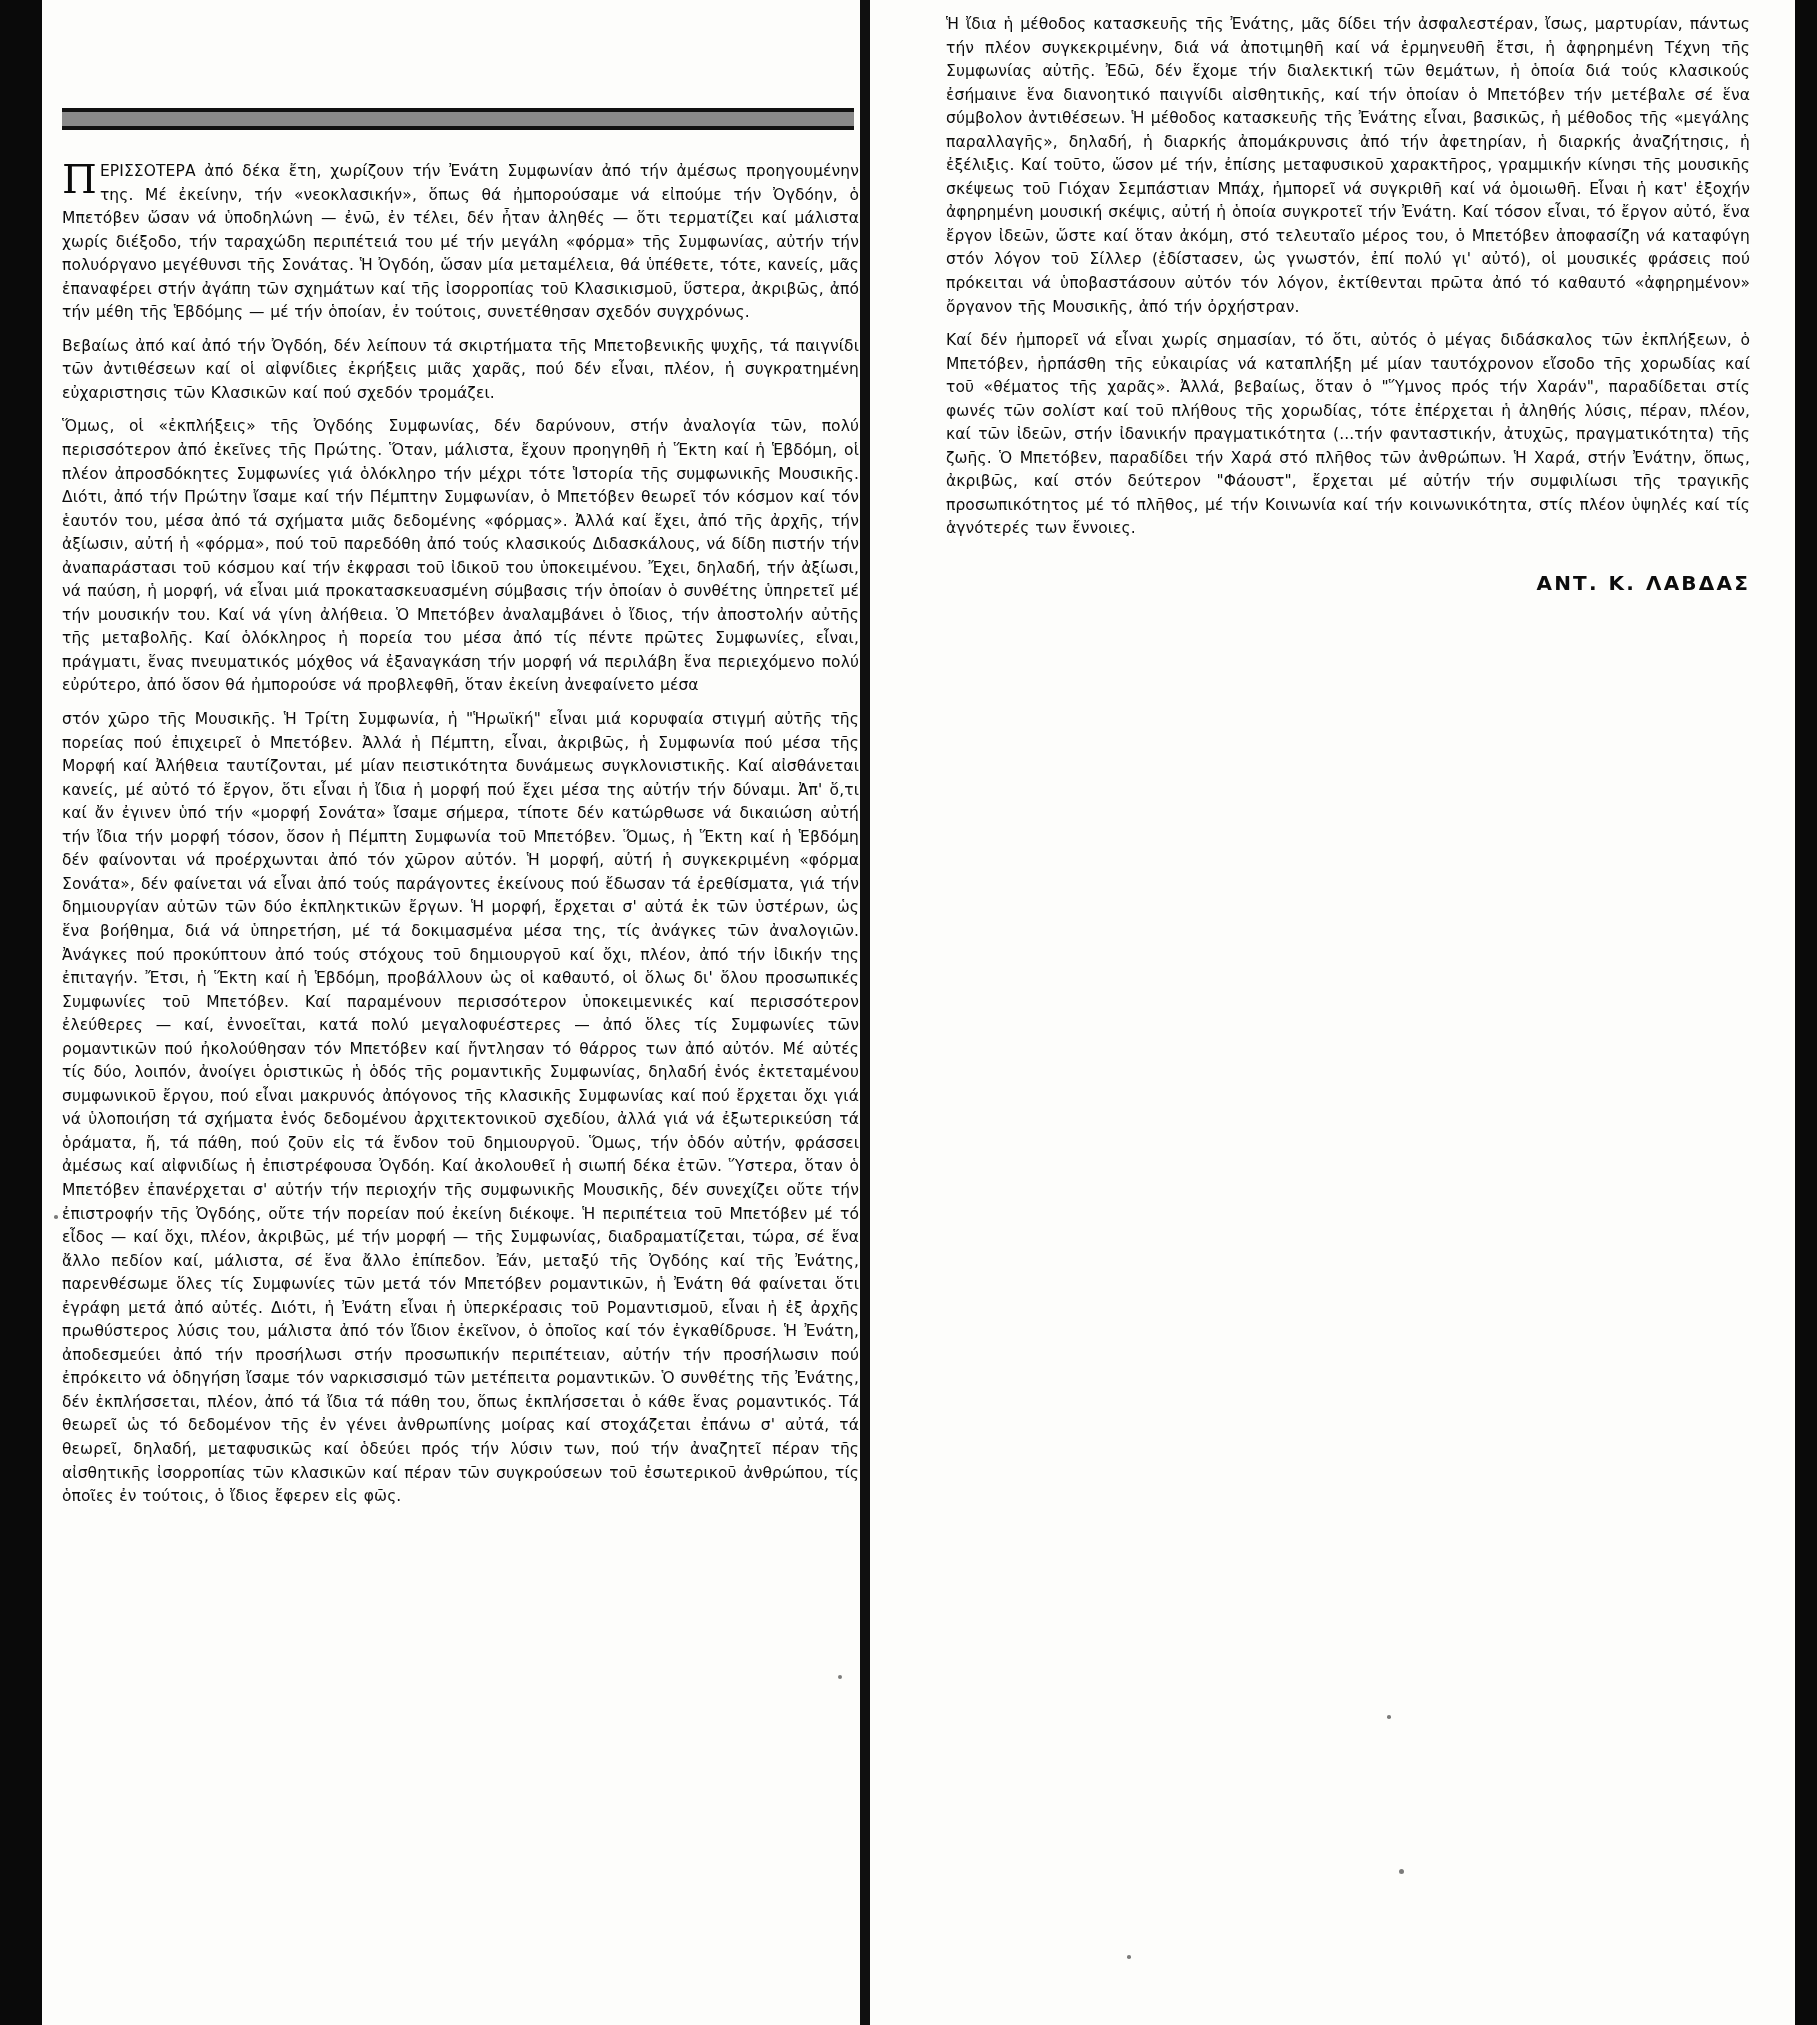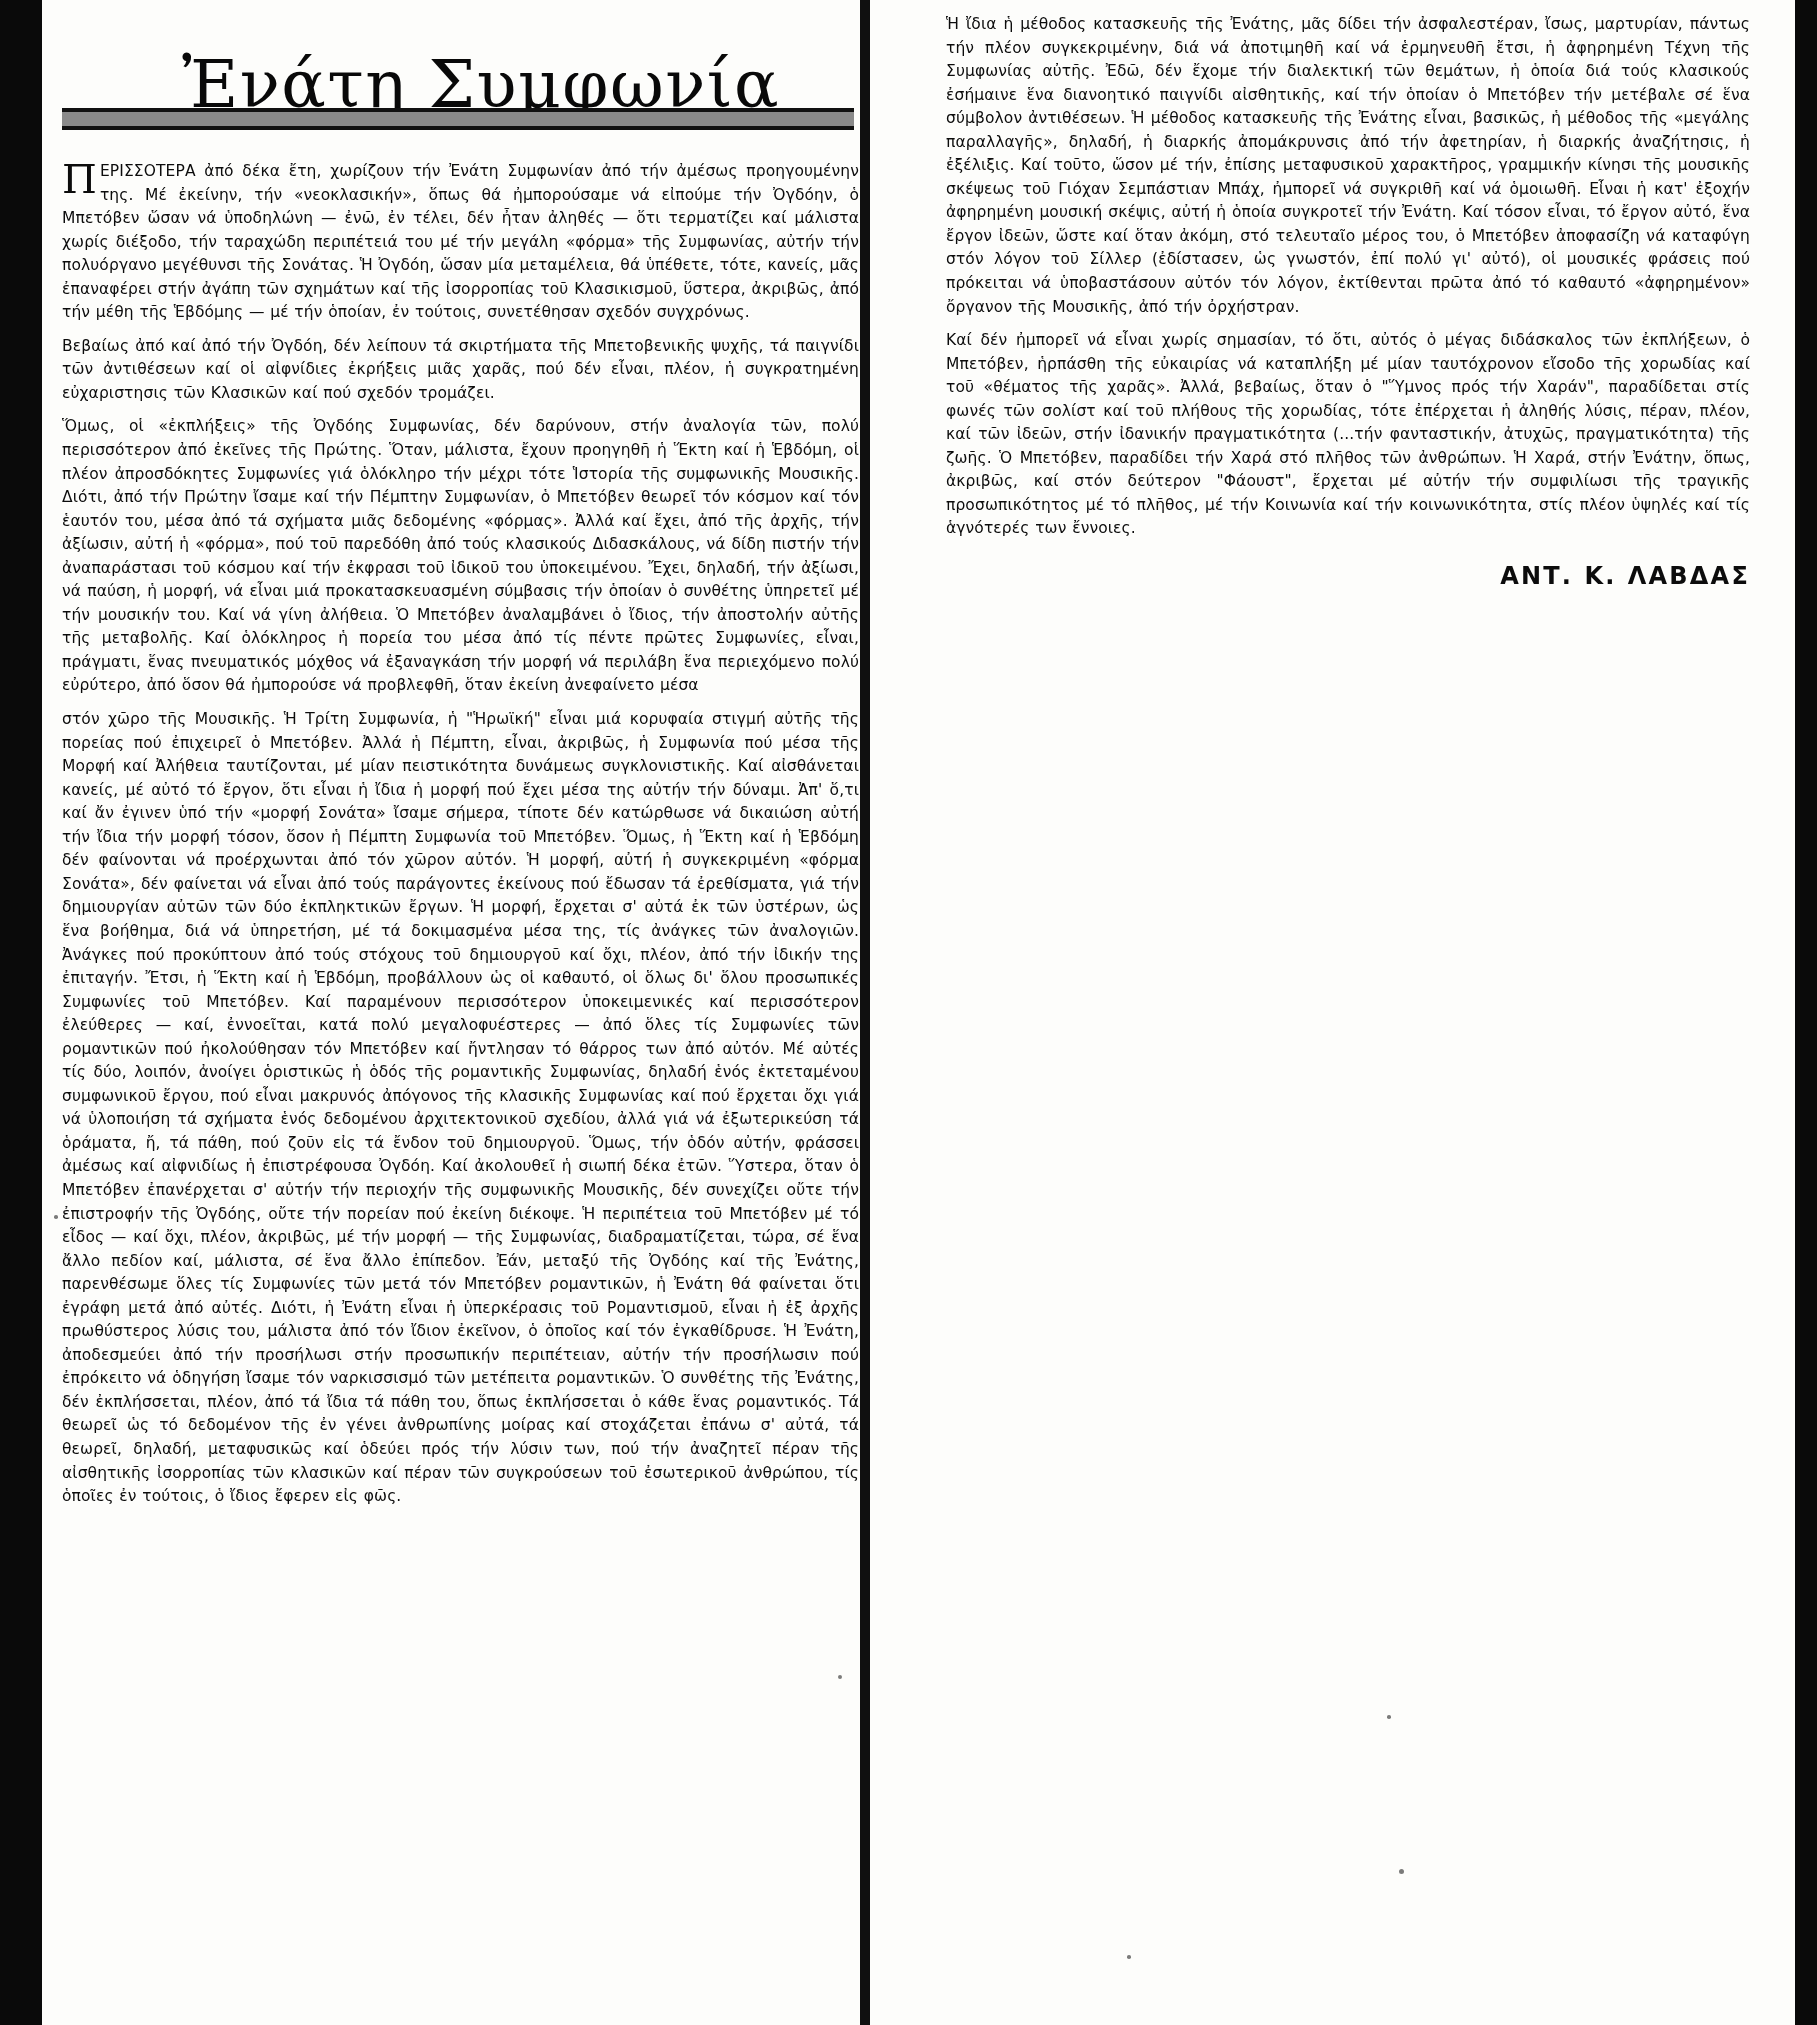--- a/index.html
+++ b/index.html
@@ -117,24 +117,24 @@
   .dropcap {
     float: left;
     font-family: "DejaVu Serif", serif;
     font-size: 40px;
     line-height: 0.82;
     padding: 2.9px 2.9px 0 0;
     font-weight: 400;
   }
 
   .byline {
-    margin-top: 17px;
+    margin-top: 27px;
     text-align: right;
     font-weight: bold;
-    font-size: 24px;
+    font-size: 20px;
     letter-spacing: 2.2px;
     font-family: "DejaVu Sans", sans-serif;
   }
 
   
   .speck {
     position: absolute;
     background: #111;
     border-radius: 50%;
     opacity: 0.55;
@@ -143,21 +143,20 @@
 </head>
 <body>
 
 <div class="page">
   <div class="scan-edge-left"></div>
   <div class="scan-edge-right"></div>
   <div class="column-rule"></div>
 
   <div class="content">
 
-    <h1 class="headline">Ἐνάτη Συμφωνία</h1>
     <div class="rule-bar"></div>
 
     <div class="col col-left">
       <p class="para"><span class="dropcap">Π</span><span>ΕΡΙΣΣΟΤΕΡΑ ἀπό δέκα ἔτη, χωρίζουν τήν Ἐνάτη Συμφωνίαν ἀπό τήν ἀμέσως προηγουμένην της. Μέ ἐκείνην, τήν «νεοκλασικήν», ὅπως θά ἠμπορούσαμε νά εἰπούμε τήν Ὀγδόην, ὁ Μπετόβεν ὥσαν νά ὑποδηλώνη — ἐνῶ, ἐν τέλει, δέν ἦταν ἀληθές — ὅτι τερματίζει καί μάλιστα χωρίς διέξοδο, τήν ταραχώδη περιπέτειά του μέ τήν μεγάλη «φόρμα» τῆς Συμφωνίας, αὐτήν τήν πολυόργανο μεγέθυνσι τῆς Σονάτας. Ἡ Ὀγδόη, ὥσαν μία μεταμέλεια, θά ὑπέθετε, τότε, κανείς, μᾶς ἐπαναφέρει στήν ἀγάπη τῶν σχημάτων καί τῆς ἰσορροπίας τοῦ Κλασικισμοῦ, ὕστερα, ἀκριβῶς, ἀπό τήν μέθη τῆς Ἑβδόμης — μέ τήν ὁποίαν, ἐν τούτοις, συνετέθησαν σχεδόν συγχρόνως.</span></p>
       <p class="para">Βεβαίως ἀπό καί ἀπό τήν Ὀγδόη, δέν λείπουν τά σκιρτήματα τῆς Μπετοβενικῆς ψυχῆς, τά παιγνίδι τῶν ἀντιθέσεων καί οἱ αἰφνίδιες ἐκρήξεις μιᾶς χαρᾶς, πού δέν εἶναι, πλέον, ἡ συγκρατημένη εὐχαριστησις τῶν Κλασικῶν καί πού σχεδόν τρομάζει.</p>
       <p class="para">Ὅμως, οἱ «ἐκπλήξεις» τῆς Ὀγδόης Συμφωνίας, δέν δαρύνουν, στήν ἀναλογία τῶν, πολύ περισσότερον ἀπό ἐκεῖνες τῆς Πρώτης. Ὅταν, μάλιστα, ἔχουν προηγηθῆ ἡ Ἕκτη καί ἡ Ἑβδόμη, οἱ πλέον ἀπροσδόκητες Συμφωνίες γιά ὁλόκληρο τήν μέχρι τότε Ἱστορία τῆς συμφωνικῆς Μουσικῆς. Διότι, ἀπό τήν Πρώτην ἴσαμε καί τήν Πέμπτην Συμφωνίαν, ὁ Μπετόβεν θεωρεῖ τόν κόσμον καί τόν ἑαυτόν του, μέσα ἀπό τά σχήματα μιᾶς δεδομένης «φόρμας». Ἀλλά καί ἔχει, ἀπό τῆς ἀρχῆς, τήν ἀξίωσιν, αὐτή ἡ «φόρμα», πού τοῦ παρεδόθη ἀπό τούς κλασικούς Διδασκάλους, νά δίδη πιστήν τήν ἀναπαράστασι τοῦ κόσμου καί τήν ἐκφρασι τοῦ ἰδικοῦ του ὑποκειμένου. Ἔχει, δηλαδή, τήν ἀξίωσι, νά παύση, ἡ μορφή, νά εἶναι μιά προκατασκευασμένη σύμβασις τήν ὁποίαν ὁ συνθέτης ὑπηρετεῖ μέ τήν μουσικήν του. Καί νά γίνη ἀλήθεια. Ὁ Μπετόβεν ἀναλαμβάνει ὁ ἴδιος, τήν ἀποστολήν αὐτῆς τῆς μεταβολῆς. Καί ὁλόκληρος ἡ πορεία του μέσα ἀπό τίς πέντε πρῶτες Συμφωνίες, εἶναι, πράγματι, ἕνας πνευματικός μόχθος νά ἐξαναγκάση τήν μορφή νά περιλάβη ἕνα περιεχόμενο πολύ εὐρύτερο, ἀπό ὅσον θά ἠμπορούσε νά προβλεφθῆ, ὅταν ἐκείνη ἀνεφαίνετο μέσα</p>
       <p class="para">στόν χῶρο τῆς Μουσικῆς. Ἡ Τρίτη Συμφωνία, ἡ "Ἡρωϊκή" εἶναι μιά κορυφαία στιγμή αὐτῆς τῆς πορείας πού ἐπιχειρεῖ ὁ Μπετόβεν. Ἀλλά ἡ Πέμπτη, εἶναι, ἀκριβῶς, ἡ Συμφωνία πού μέσα τῆς Μορφή καί Ἀλήθεια ταυτίζονται, μέ μίαν πειστικότητα δυνάμεως συγκλονιστικῆς. Καί αἰσθάνεται κανείς, μέ αὐτό τό ἔργον, ὅτι εἶναι ἡ ἴδια ἡ μορφή πού ἔχει μέσα της αὐτήν τήν δύναμι. Ἀπ' ὅ,τι καί ἄν ἐγινεν ὑπό τήν «μορφή Σονάτα» ἴσαμε σήμερα, τίποτε δέν κατώρθωσε νά δικαιώση αὐτή τήν ἴδια τήν μορφή τόσον, ὅσον ἡ Πέμπτη Συμφωνία τοῦ Μπετόβεν. Ὅμως, ἡ Ἕκτη καί ἡ Ἑβδόμη δέν φαίνονται νά προέρχωνται ἀπό τόν χῶρον αὐτόν. Ἡ μορφή, αὐτή ἡ συγκεκριμένη «φόρμα Σονάτα», δέν φαίνεται νά εἶναι ἀπό τούς παράγοντες ἐκείνους πού ἔδωσαν τά ἐρεθίσματα, γιά τήν δημιουργίαν αὐτῶν τῶν δύο ἐκπληκτικῶν ἔργων. Ἡ μορφή, ἔρχεται σ' αὐτά ἐκ τῶν ὑστέρων, ὡς ἕνα βοήθημα, διά νά ὑπηρετήση, μέ τά δοκιμασμένα μέσα της, τίς ἀνάγκες τῶν ἀναλογιῶν. Ἀνάγκες πού προκύπτουν ἀπό τούς στόχους τοῦ δημιουργοῦ καί ὄχι, πλέον, ἀπό τήν ἰδικήν της ἐπιταγήν. Ἔτσι, ἡ Ἕκτη καί ἡ Ἑβδόμη, προβάλλουν ὡς οἱ καθαυτό, οἱ ὅλως δι' ὅλου προσωπικές Συμφωνίες τοῦ Μπετόβεν. Καί παραμένουν περισσότερον ὑποκειμενικές καί περισσότερον ἐλεύθερες — καί, ἐννοεῖται, κατά πολύ μεγαλοφυέστερες — ἀπό ὅλες τίς Συμφωνίες τῶν ρομαντικῶν πού ἠκολούθησαν τόν Μπετόβεν καί ἤντλησαν τό θάρρος των ἀπό αὐτόν. Μέ αὐτές τίς δύο, λοιπόν, ἀνοίγει ὁριστικῶς ἡ ὁδός τῆς ρομαντικῆς Συμφωνίας, δηλαδή ἑνός ἐκτεταμένου συμφωνικοῦ ἔργου, πού εἶναι μακρυνός ἀπόγονος τῆς κλασικῆς Συμφωνίας καί πού ἔρχεται ὄχι γιά νά ὑλοποιήση τά σχήματα ἑνός δεδομένου ἀρχιτεκτονικοῦ σχεδίου, ἀλλά γιά νά ἐξωτερικεύση τά ὁράματα, ἤ, τά πάθη, πού ζοῦν εἰς τά ἔνδον τοῦ δημιουργοῦ. Ὅμως, τήν ὁδόν αὐτήν, φράσσει ἀμέσως καί αἰφνιδίως ἡ ἐπιστρέφουσα Ὀγδόη. Καί ἀκολουθεῖ ἡ σιωπή δέκα ἐτῶν. Ὕστερα, ὅταν ὁ Μπετόβεν ἐπανέρχεται σ' αὐτήν τήν περιοχήν τῆς συμφωνικῆς Μουσικῆς, δέν συνεχίζει οὔτε τήν ἐπιστροφήν τῆς Ὀγδόης, οὔτε τήν πορείαν πού ἐκείνη διέκοψε. Ἡ περιπέτεια τοῦ Μπετόβεν μέ τό εἶδος — καί ὄχι, πλέον, ἀκριβῶς, μέ τήν μορφή — τῆς Συμφωνίας, διαδραματίζεται, τώρα, σέ ἕνα ἄλλο πεδίον καί, μάλιστα, σέ ἕνα ἄλλο ἐπίπεδον. Ἐάν, μεταξύ τῆς Ὀγδόης καί τῆς Ἐνάτης, παρενθέσωμε ὅλες τίς Συμφωνίες τῶν μετά τόν Μπετόβεν ρομαντικῶν, ἡ Ἐνάτη θά φαίνεται ὅτι ἐγράφη μετά ἀπό αὐτές. Διότι, ἡ Ἐνάτη εἶναι ἡ ὑπερκέρασις τοῦ Ρομαντισμοῦ, εἶναι ἡ ἐξ ἀρχῆς πρωθύστερος λύσις του, μάλιστα ἀπό τόν ἴδιον ἐκεῖνον, ὁ ὁποῖος καί τόν ἐγκαθίδρυσε. Ἡ Ἐνάτη, ἀποδεσμεύει ἀπό τήν προσήλωσι στήν προσωπικήν περιπέτειαν, αὐτήν τήν προσήλωσιν πού ἐπρόκειτο νά ὁδηγήση ἴσαμε τόν ναρκισσισμό τῶν μετέπειτα ρομαντικῶν. Ὁ συνθέτης τῆς Ἐνάτης, δέν ἐκπλήσσεται, πλέον, ἀπό τά ἴδια τά πάθη του, ὅπως ἐκπλήσσεται ὁ κάθε ἕνας ρομαντικός. Τά θεωρεῖ ὡς τό δεδομένον τῆς ἐν γένει ἀνθρωπίνης μοίρας καί στοχάζεται ἐπάνω σ' αὐτά, τά θεωρεῖ, δηλαδή, μεταφυσικῶς καί ὁδεύει πρός τήν λύσιν των, πού τήν ἀναζητεῖ πέραν τῆς αἰσθητικῆς ἰσορροπίας τῶν κλασικῶν καί πέραν τῶν συγκρούσεων τοῦ ἐσωτερικοῦ ἀνθρώπου, τίς ὁποῖες ἐν τούτοις, ὁ ἴδιος ἔφερεν εἰς φῶς.</p>
     </div>
 
     <div class="col col-right">

